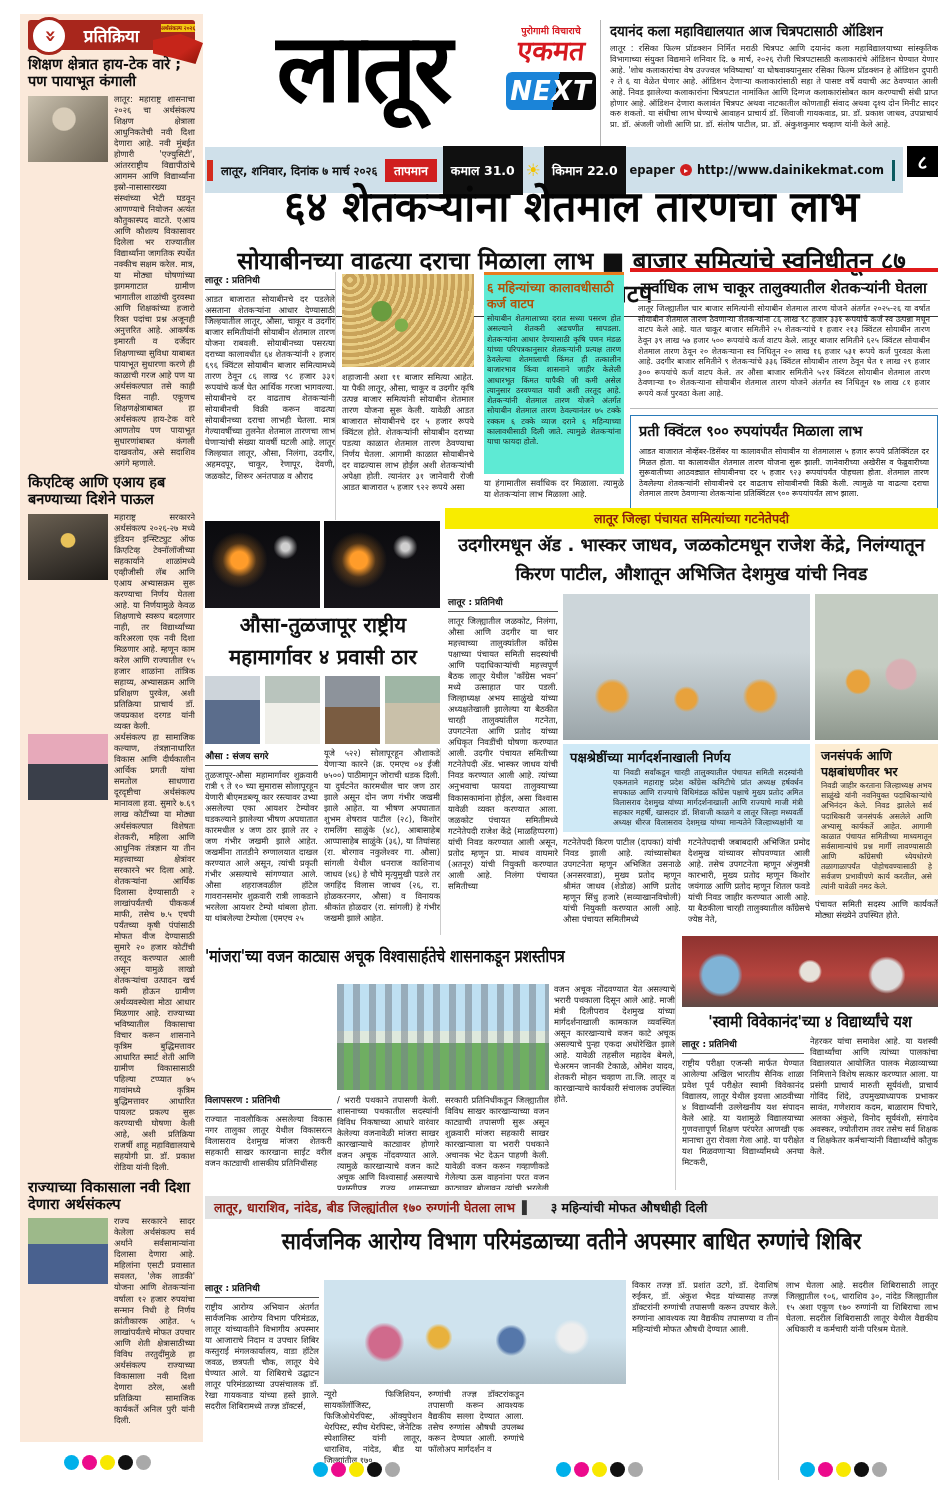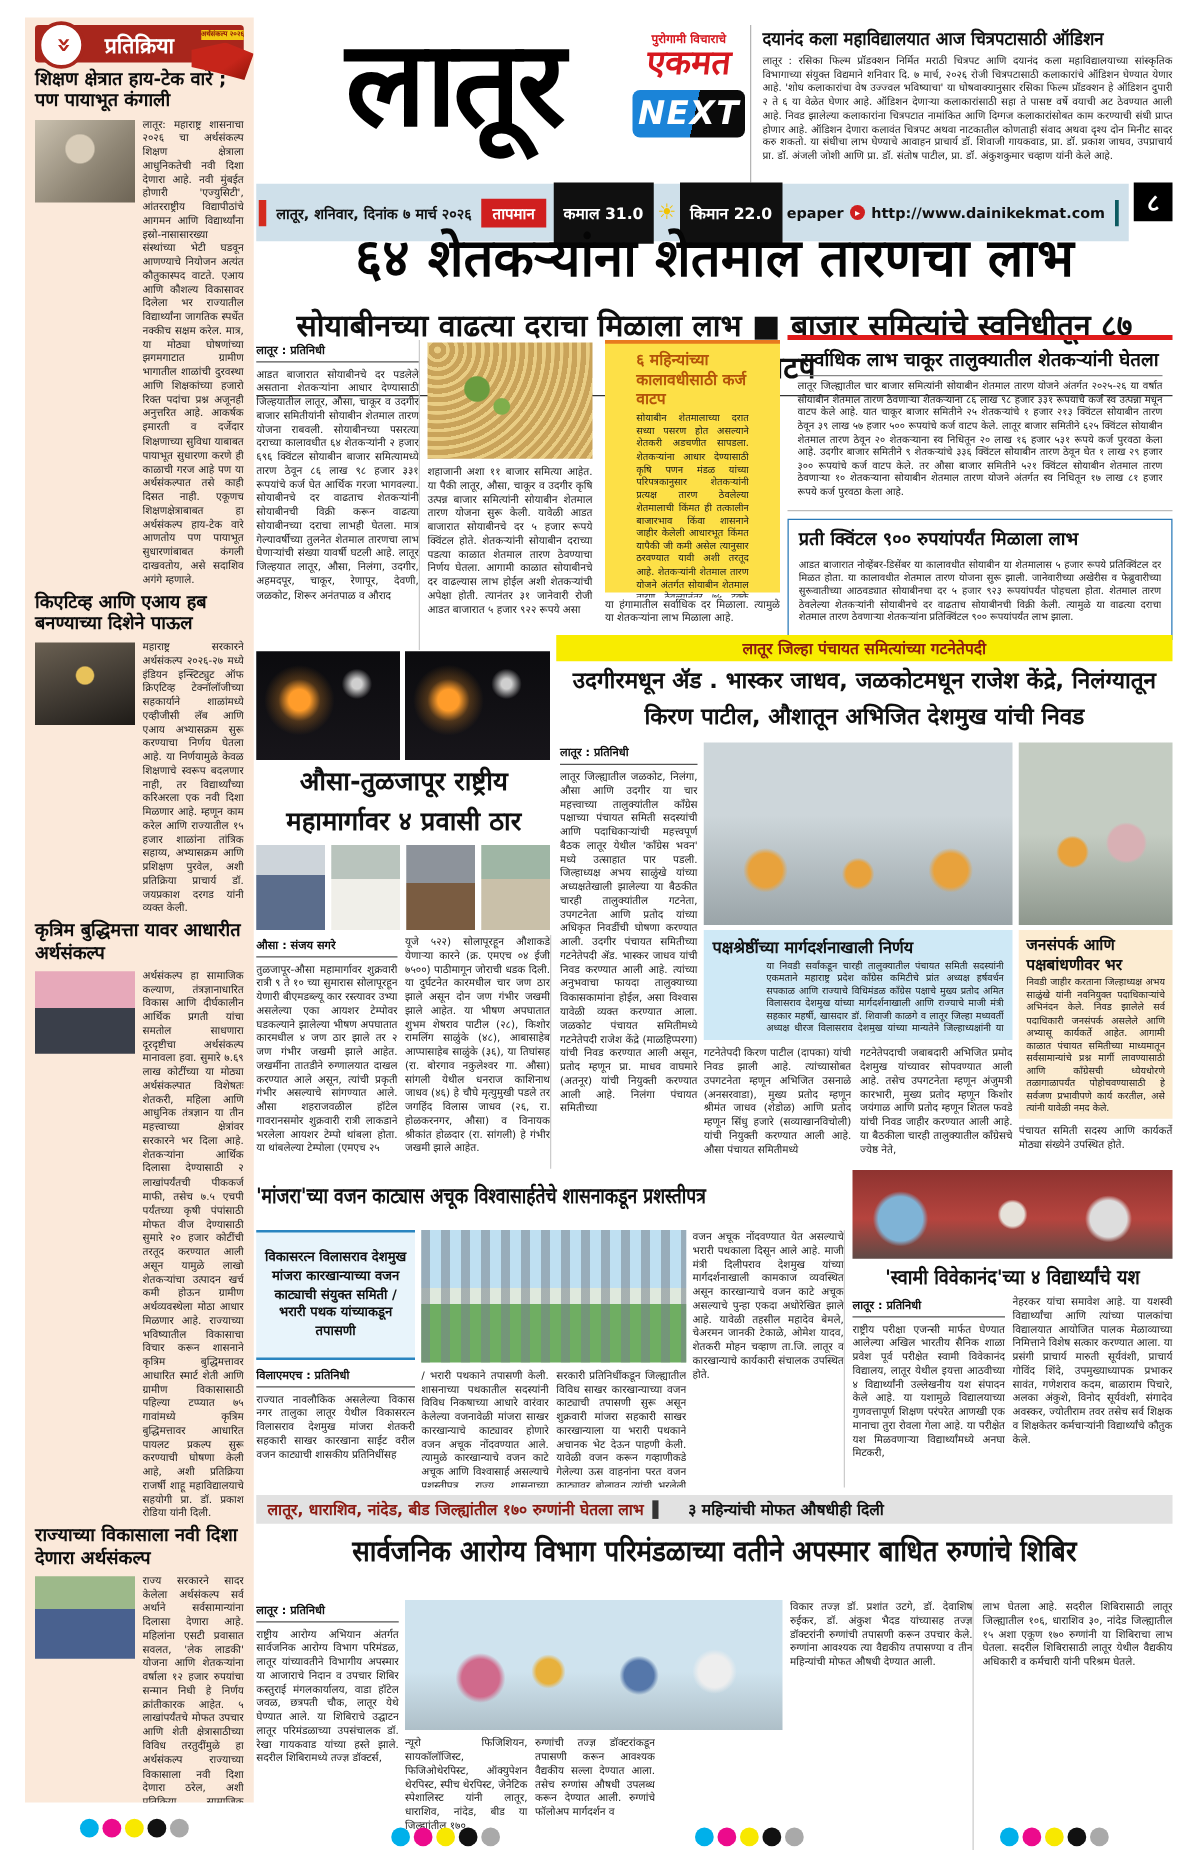--- a/index.html
+++ b/index.html
@@ -39,21 +39,21 @@
   .tempseg{background:#101010;color:#fff;font-size:12.5px;font-weight:bold;padding:16px 8px;}
   .sun{color:#f2c200;font-size:17px;margin:0 3px;line-height:1;}
   .epaper{display:flex;align-items:center;gap:5px;font-size:11.5px;font-weight:bold;}
   .epicon{width:12px;height:12px;border-radius:50%;background:#d01f1f;color:#fff;font-size:8px;display:flex;align-items:center;justify-content:center;}
   .barsep{width:3px;height:21px;background:#0c5a60;margin:0 8px;}
   .pagebox{left:907px;top:146px;width:31px;height:31px;background:#000;color:#fff;font-size:19px;display:flex;align-items:center;justify-content:center;font-weight:bold;}
   
   .lead-hl{left:205px;top:178px;width:733px;font-size:42px;font-weight:800;text-align:center;line-height:1.4;color:#050505;}
   .lead-sub{left:205px;top:243px;width:733px;font-size:24px;font-weight:bold;text-align:center;border-bottom:1.5px solid #333;padding-bottom:7px;color:#101010;}
   .soyphoto{left:342px;top:274px;width:132px;height:93px;background:radial-gradient(circle at 30% 40%,#6a9c3f 0 9%,transparent 10%),radial-gradient(circle at 45% 55%,#7fae4b 0 7%,transparent 8%),repeating-radial-gradient(circle at 8px 6px,#e9cd84 0 2.5px,#c9a35a 3px 7px);}
-  .obox{left:484px;top:272px;width:140px;height:202px;border-top:3px solid #e87b1e;background:#fde047;padding:5px 25px;box-sizing:border-box;}
+  .obox{left:484px;top:272px;width:140px;height:202px;border-top:3px solid #e87b1e;background:#5eead4;padding:5px 3px;box-sizing:border-box;}
   .obox h4{margin:0 0 3px;font-size:12.5px;line-height:1.25;color:#b35309;font-weight:bold;}
   .obox .bt{font-size:7.7px;height:148px;}
   .rbox{left:630px;top:268px;width:308px;height:141px;border-top:4px solid #e01b1b;border-bottom:1px solid #bbb;padding:4px 8px;box-sizing:border-box;}
   .rbox h4{margin:1px 0 3px;font-size:15px;text-align:center;border-bottom:1px solid #888;padding-bottom:3px;font-weight:bold;}
   .rbox .bt{font-size:8px;height:102px;}
   .qbox{left:630px;top:415px;width:308px;height:97px;border:1.5px solid #2a7ab8;padding:4px 8px;box-sizing:border-box;}
   .qbox h4{margin:0 0 7px;font-size:14.5px;font-weight:bold;}
   .qbox .bt{font-size:7.9px;height:64px;}
   
   .nightp{background:radial-gradient(circle at 30% 45%,#ff9c2a 0 9%,rgba(255,156,42,.25) 18%,transparent 30%),radial-gradient(circle at 70% 30%,#cfcfcf 0 4%,transparent 12%),linear-gradient(180deg,#0b0b0e,#17151a);}
@@ -116,21 +116,20 @@
       <p class="bt" style="margin:0">लातूर: महाराष्ट्र शासनाचा २०२६ चा अर्थसंकल्प शिक्षण क्षेत्राला आधुनिकतेची नवी दिशा देणारा आहे. नवी मुंबईत होणारी 'एज्युसिटी', आंतरराष्ट्रीय विद्यापीठांचे आगमन आणि विद्यार्थ्यांना इस्रो-नासासारख्या संस्थांच्या भेटी घडवून आणण्याचे नियोजन अत्यंत कौतुकास्पद वाटते. एआय आणि कौशल्य विकासावर दिलेला भर राज्यातील विद्यार्थ्यांना जागतिक स्पर्धेत नक्कीच सक्षम करेल. मात्र, या मोठ्या घोषणांच्या झगमगाटात ग्रामीण भागातील शाळांची दुरवस्था आणि शिक्षकांच्या हजारो रिक्त पदांचा प्रश्न अजूनही अनुत्तरित आहे. आकर्षक इमारती व दर्जेदार शिक्षणाच्या सुविधा याबाबत पायाभूत सुधारणा करणे ही काळाची गरज आहे पण या अर्थसंकल्पात तसे काही दिसत नाही. एकूणच शिक्षणक्षेत्राबाबत हा अर्थसंकल्प हाय-टेक वारे आणतोय पण पायाभूत सुधारणांबाबत कंगली दाखवतोय, असे सदाशिव अगंगे म्हणाले.</p>
     </div>
 
     <div class="sb-art">
       <h3>किएटिव्ह आणि एआय हब बनण्याच्या दिशेने पाऊल</h3>
       <div class="sb-photo p2"></div>
       <p class="bt" style="margin:0">महाराष्ट्र सरकारने अर्थसंकल्प २०२६-२७ मध्ये इंडियन इन्स्टिट्युट ऑफ क्रिएटिव्ह टेक्नॉलॉजीच्या सहकार्याने शाळांमध्ये एव्हीजीसी लॅब आणि एआय अभ्यासक्रम सुरू करण्याचा निर्णय घेतला आहे. या निर्णयामुळे केवळ शिक्षणाचे स्वरूप बदलणार नाही, तर विद्यार्थ्यांच्या करिअरला एक नवी दिशा मिळणार आहे. म्हणून काम करेल आणि राज्यातील १५ हजार शाळांना तांत्रिक सहाय्य, अभ्यासक्रम आणि प्रशिक्षण पुरवेल, अशी प्रतिक्रिया प्राचार्य डॉ. जयप्रकाश दरगड यांनी व्यक्त केली.</p>
     </div>
 
     <div class="sb-art">
-      <h3>कृत्रिम बुद्धिमत्ता यावर आधारीत अर्थसंकल्प</h3>
       <div class="sb-photo p3"></div>
       <p class="bt" style="margin:0">अर्थसंकल्प हा सामाजिक कल्याण, तंत्रज्ञानाधारित विकास आणि दीर्घकालीन आर्थिक प्रगती यांचा समतोल साधणारा दूरदृष्टीचा अर्थसंकल्प मानावला हवा. सुमारे ७.६९ लाख कोटींच्या या मोठ्या अर्थसंकल्पात विशेषतः शेतकरी, महिला आणि आधुनिक तंत्रज्ञान या तीन महत्त्वाच्या क्षेत्रांवर सरकारने भर दिला आहे. शेतकऱ्यांना आर्थिक दिलासा देण्यासाठी २ लाखांपर्यंतची पीककर्ज माफी, तसेच ७.५ एचपी पर्यंतच्या कृषी पंपांसाठी मोफत वीज देण्यासाठी सुमारे २० हजार कोटींची तरतूद करण्यात आली असून यामुळे लाखो शेतकऱ्यांचा उत्पादन खर्च कमी होऊन ग्रामीण अर्थव्यवस्थेला मोठा आधार मिळणार आहे. राज्याच्या भविष्यातील विकासाचा विचार करून शासनाने कृत्रिम बुद्धिमत्तावर आधारित स्मार्ट शेती आणि ग्रामीण विकासासाठी पहिल्या टप्प्यात ७५ गावांमध्ये कृत्रिम बुद्धिमत्तावर आधारित पायलट प्रकल्प सुरू करण्याची घोषणा केली आहे, अशी प्रतिक्रिया राजर्षी शाहू महाविद्यालयाचे सहयोगी प्रा. डॉ. प्रकाश रोडिया यांनी दिली.</p>
     </div>
 
     <div class="sb-art">
       <h3>राज्याच्या विकासाला नवी दिशा देणारा अर्थसंकल्प</h3>
       <div class="sb-photo p4"></div>
       <p class="bt" style="margin:0">राज्य सरकारने सादर केलेला अर्थसंकल्प सर्व अर्थाने सर्वसामान्यांना दिलासा देणारा आहे. महिलांना एसटी प्रवासात सवलत, 'लेक लाडकी' योजना आणि शेतकऱ्यांना वर्षाला १२ हजार रुपयांचा सन्मान निधी हे निर्णय क्रांतीकारक आहेत. ५ लाखांपर्यंतचे मोफत उपचार आणि शेती क्षेत्रासाठीच्या विविध तरतुदींमुळे हा अर्थसंकल्प राज्याच्या विकासाला नवी दिशा देणारा ठरेल, अशी प्रतिक्रिया सामाजिक कार्यकर्ते अनिल पुरी यांनी दिली.</p>
     </div>
 
@@ -224,23 +223,22 @@
   </div>
   <div class="abs bt" style="left:563px;top:837px;width:118px;height:98px;">गटनेतेपदी किरण पाटील (दापका) यांची निवड झाली आहे. त्यांच्यासोबत उपगटनेता म्हणून अभिजित उसनाळे (अनसरवाडा), मुख्य प्रतोद म्हणून श्रीमंत जाधव (शेडोळ) आणि प्रतोद म्हणून सिंधु हजारे (सव्याखानविचोली) यांची नियुक्ती करण्यात आली आहे. औसा पंचायत समितीमध्ये</div>
   <div class="abs bt" style="left:688px;top:837px;width:122px;height:98px;">गटनेतेपदाची जबाबदारी अभिजित प्रमोद देशमुख यांच्यावर सोपवण्यात आली आहे. तसेच उपगटनेता म्हणून अंजुमत्री कारभारी, मुख्य प्रतोद म्हणून किशोर जयंगाळ आणि प्रतोद म्हणून शितल फवडे यांची निवड जाहीर करण्यात आली आहे. या बैठकीला चारही तालुक्यातील काँग्रेसचे ज्येष्ठ नेते,</div>
   <div class="abs orangebox">
     <h4>जनसंपर्क आणि पक्षबांधणीवर भर</h4>
     <div class="bt">निवडी जाहीर करताना जिल्हाध्यक्ष अभय साळुंखे यांनी नवनियुक्त पदाधिकाऱ्यांचे अभिनंदन केले. निवड झालेले सर्व पदाधिकारी जनसंपर्क असलेले आणि अभ्यासू कार्यकर्ते आहेत. आगामी काळात पंचायत समितीच्या माध्यमातून सर्वसामान्यांचे प्रश्न मार्गी लावण्यासाठी आणि काँग्रेसची ध्येयधोरणे तळागाळापर्यंत पोहोचवण्यासाठी हे सर्वजण प्रभावीपणे कार्य करतील, असे त्यांनी यावेळी नमूद केले.</div>
   </div>
   <div class="abs bt" style="left:815px;top:899px;width:123px;height:36px;">पंचायत समिती सदस्य आणि कार्यकर्ते मोठ्या संख्येने उपस्थित होते.</div>
 
   <div class="abs man-hl">'मांजरा'च्या वजन काट्यास अचूक विश्वासार्हतेचे शासनाकडून प्रशस्तीपत्र</div>
-  <div class="abs deckbox">विकासरत्न विलासराव देशमुख मांजरा कारखान्याच्या वजन काट्याची संयुक्त समिती / भरारी पथक यांच्याकडून तपासणी</div>
   <div class="abs" style="left:205px;top:1092px;width:127px;">
-    <div class="byline">विलाएमएच : प्रतिनिधी</div>
+    <div class="byline">विलापसरण : प्रतिनिधी</div>
     <div class="bt" style="height:72px">राज्यात नावलौकिक असलेल्या विकास नगर तालुका लातूर येथील विकासरत्न विलासराव देशमुख मांजरा शेतकरी सहकारी साखर कारखाना साईट वरील वजन काट्याची शासकीय प्रतिनिधींसह</div>
   </div>
   <div class="abs photo factphoto"></div>
   <div class="abs bt" style="left:337px;top:1095px;width:102px;height:95px;">/ भरारी पथकाने तपासणी केली. शासनाच्या पथकातील सदस्यांनी विविध निकषाच्या आधारे वारंवार केलेल्या वजनावेळी मांजरा साखर कारखान्याचे काट्यावर होणारे वजन अचूक नोंदवण्यात आले. त्यामुळे कारखान्याचे वजन काटे अचूक आणि विश्वासार्ह असल्याचे प्रशस्तीपत्र राज्य शासनाच्या समितीने आज दिले आहे.</div>
   <div class="abs bt" style="left:445px;top:1095px;width:104px;height:95px;">सरकारी प्रतिनिधींकडून जिल्ह्यातील विविध साखर कारखान्याच्या वजन काट्याची तपासणी सुरू असून शुक्रवारी मांजरा सहकारी साखर कारखान्याला या भरारी पथकाने अचानक भेट देऊन पाहणी केली. यावेळी वजन करून गव्हाणीकडे गेलेल्या ऊस वाहनांना परत वजन काट्यावर बोलावून त्यांची भरलेली व रिकामी वजने घेण्यात आली. या चाचणीत</div>
   <div class="abs bt vsep" style="left:554px;top:984px;width:121px;height:206px;">वजन अचूक नोंदवण्यात येत असल्याचे भरारी पथकाला दिसून आले आहे. माजी मंत्री दिलीपराव देशमुख यांच्या मार्गदर्शनाखाली कामकाज व्यवस्थित असून कारखान्याचे वजन काटे अचूक असल्याचे पुन्हा एकदा अधोरेखित झाले आहे. यावेळी तहसील महादेव बेमले, चेअरमन जानकी टेकाळे, ओमेश यादव, शेतकरी मोहन चव्हाण ता.जि. लातूर व कारखान्याचे कार्यकारी संचालक उपस्थित होते.</div>
 
   <div class="abs photo vivphoto"></div>
   <div class="abs viv-hl">'स्वामी विवेकानंद'च्या ४ विद्यार्थ्यांचे यश</div>
   <div class="abs" style="left:682px;top:1036px;width:122px;">

